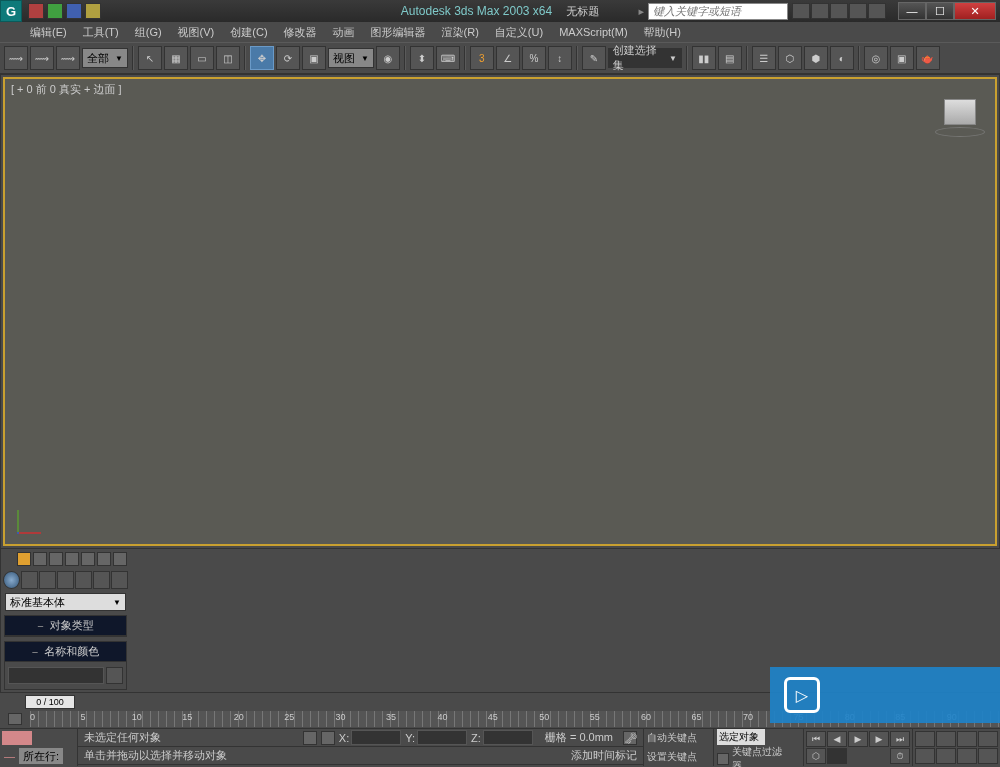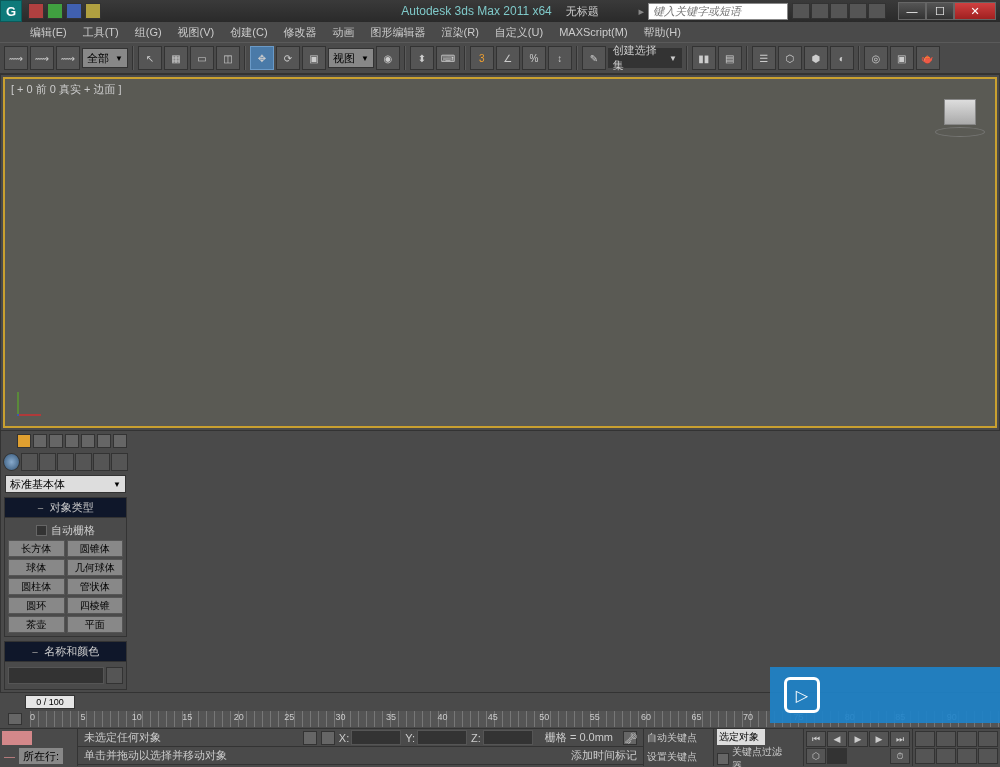--- a/index.html
+++ b/index.html
@@ -119,21 +119,21 @@
 
 <div class="titlebar">
   <div class="app-icon">G</div>
   <div class="title-tools soft-icons">
     <div class="title-tool c1"></div>
     <div class="title-tool c2"></div>
     <div class="title-tool c3"></div>
     <div class="title-tool c4"></div>
   </div>
   <div class="title-center">
-    <span class="title-app">Autodesk 3ds Max  2011 x64</span>
+    <span class="title-app">Autodesk 3ds Max  2003 x64</span>
     <span class="title-doc">无标题</span>
   </div>
   <div class="title-search">
     <span style="color:#888;">▸</span>
     <input placeholder="键入关键字或短语" style="">
     <div class="title-right-tools">
       <div class="title-right-tool"></div>
       <div class="title-right-tool"></div>
       <div class="title-right-tool"></div>
       <div class="title-right-tool"></div>
@@ -233,38 +233,20 @@
       <div class="cmd-tab"></div>
       <div class="cmd-tab"></div>
       <div class="cmd-tab"></div>
       <div class="cmd-tab"></div>
       <div class="cmd-tab"></div>
       <div class="cmd-tab"></div>
     </div>
     <div class="cmd-drop">标准基本体</div>
     <div class="cmd-rollout">
       <div class="cmd-rollout-header">对象类型</div>
-      <div class="cmd-rollout-body">
-        <div class="auto-grid-row">
-          <div class="checkbox"></div>
-          <span>自动栅格</span>
-        </div>
-        <div class="obj-grid">
-          <div class="obj-btn">长方体</div>
-          <div class="obj-btn">圆锥体</div>
-          <div class="obj-btn">球体</div>
-          <div class="obj-btn">几何球体</div>
-          <div class="obj-btn">圆柱体</div>
-          <div class="obj-btn">管状体</div>
-          <div class="obj-btn">圆环</div>
-          <div class="obj-btn">四棱锥</div>
-          <div class="obj-btn">茶壶</div>
-          <div class="obj-btn">平面</div>
-        </div>
-      </div>
     </div>
     <div class="cmd-rollout">
       <div class="cmd-rollout-header">名称和颜色</div>
       <div class="cmd-rollout-body">
         <div class="name-row">
           <div class="name-input"></div>
           <div class="color-swatch"></div>
         </div>
       </div>
     </div>

